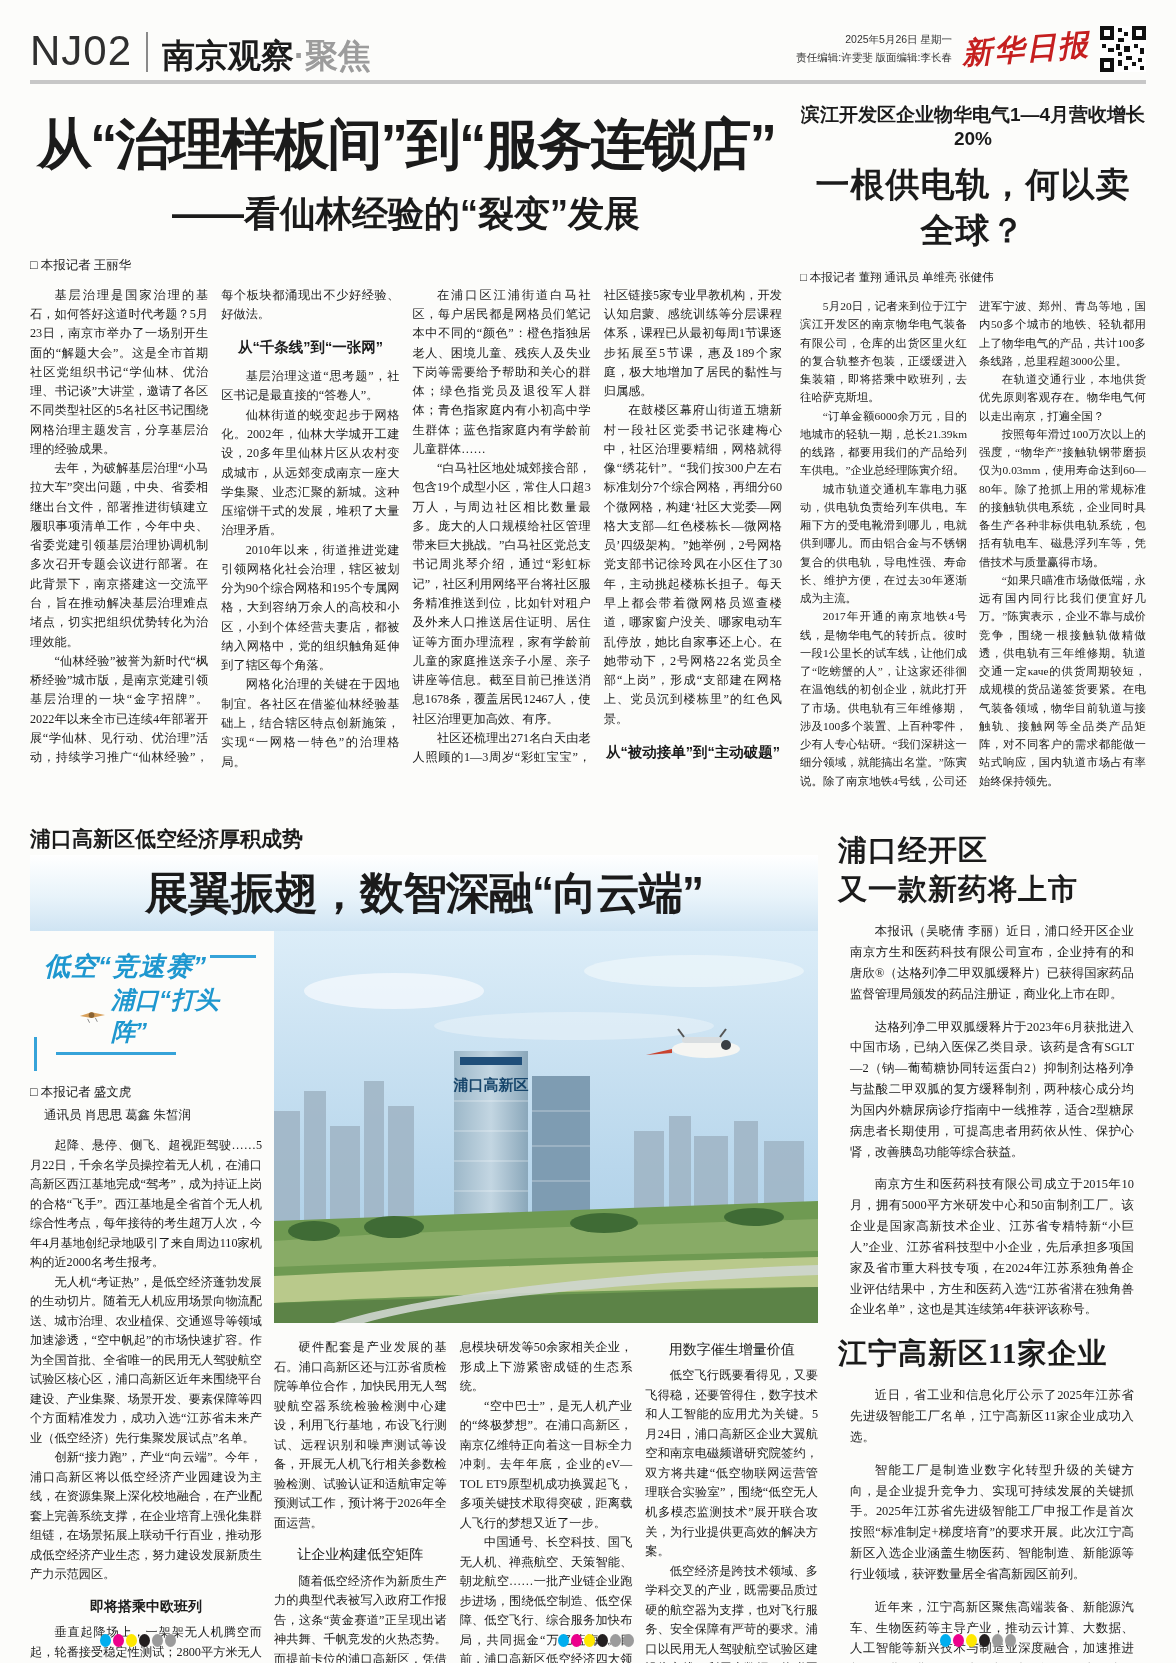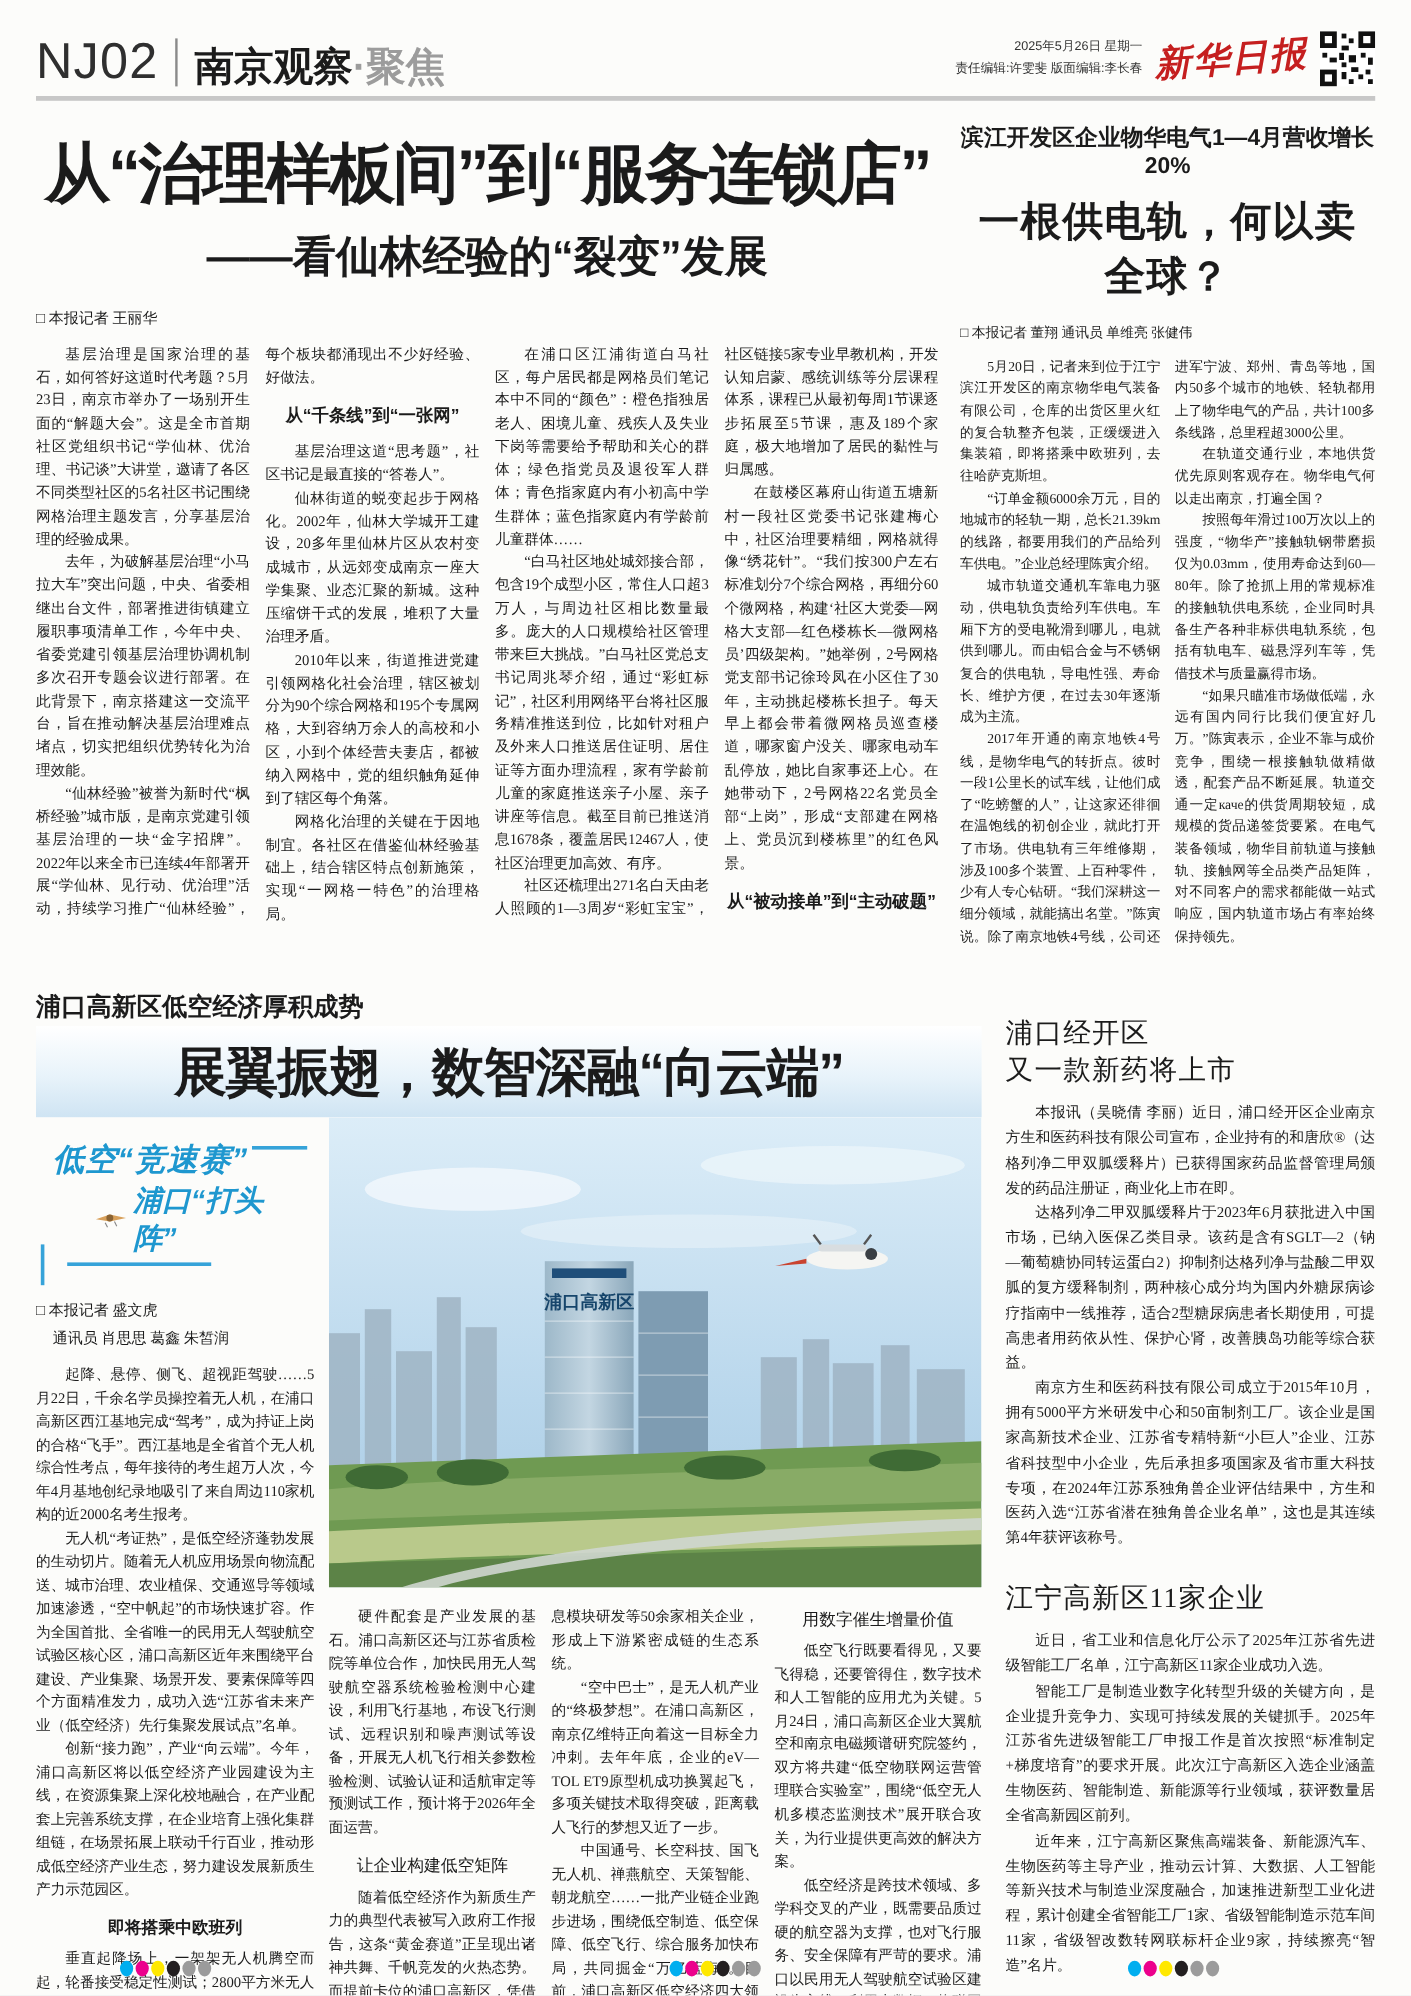--- a/index.html
+++ b/index.html
@@ -54,23 +54,23 @@
   .low-intro p{margin:0;text-indent:2em;}
   .low-intro p.h{font-family:"Liberation Sans",sans-serif;font-weight:700;text-align:center;text-indent:0;font-size:14px;margin:10px 0 6px;}
   .photo{height:392px;overflow:hidden;}
   .photo svg{display:block;}
   .low-body{margin-top:12px;height:376px;column-count:3;column-gap:13px;
             font-size:12.2px;line-height:1.6;text-align:justify;overflow:hidden;}
   .low-body p{margin:0;text-indent:2em;}
   .low-body p.h{font-family:"Liberation Sans",sans-serif;font-weight:400;text-align:center;text-indent:0;font-size:14px;margin:10px 0 6px;break-inside:avoid;}
   
   .side-art{margin-bottom:14px;}
-  .side-headline{font-size:23px;font-weight:400;letter-spacing:1px;line-height:1.35;margin:24px 0 10px;}
+  .side-headline{font-size:29px;font-weight:700;letter-spacing:1px;line-height:1.35;margin:10px 0 10px;}
   .side-body{font-size:12.4px;line-height:1.68;text-align:justify;}
-  .side-body p{margin:0;text-indent:2em;}
+  .side-body p{margin:12px;text-indent:2em;}
   
   .dots{position:absolute;bottom:16px;display:flex;gap:2px;}
   .dots span{width:11px;height:13px;border-radius:50%;display:inline-block;}
 </style>
 </head>
 <body>
 
 <div class="page">
   <div class="inner">
 
@@ -143,21 +143,21 @@
         <div class="rail-headline">一根供电轨，何以卖全球？</div>
         <div class="rail-byline">□ 本报记者 董翔  通讯员 单维亮 张健伟</div>
         <div class="art-body cols2">
 
         <p class="p">5月20日，记者来到位于江宁滨江开发区的南京物华电气装备有限公司，仓库的出货区里火红的复合轨整齐包装，正缓缓进入集装箱，即将搭乘中欧班列，去往哈萨克斯坦。</p>
             <p class="p">“订单金额6000余万元，目的地城市的轻轨一期，总长21.39km的线路，都要用我们的产品给列车供电。”企业总经理陈寅介绍。</p>
             <p class="p">城市轨道交通机车靠电力驱动，供电轨负责给列车供电。车厢下方的受电靴滑到哪儿，电就供到哪儿。而由铝合金与不锈钢复合的供电轨，导电性强、寿命长、维护方便，在过去30年逐渐成为主流。</p>
             <p class="p">2017年开通的南京地铁4号线，是物华电气的转折点。彼时一段1公里长的试车线，让他们成了“吃螃蟹的人”，让这家还徘徊在温饱线的初创企业，就此打开了市场。供电轨有三年维修期，涉及100多个装置、上百种零件，少有人专心钻研。“我们深耕这一细分领域，就能搞出名堂。”陈寅说。除了南京地铁4号线，公司还进军宁波、郑州、青岛等地，国内50多个城市的地铁、轻轨都用上了物华电气的产品，共计100多条线路，总里程超3000公里。</p>
             <p class="p">在轨道交通行业，本地供货优先原则客观存在。物华电气何以走出南京，打遍全国？</p>
             <p class="p">按照每年滑过100万次以上的强度，“物华产”接触轨钢带磨损仅为0.03mm，使用寿命达到60—80年。除了抢抓上用的常规标准的接触轨供电系统，企业同时具备生产各种非标供电轨系统，包括有轨电车、磁悬浮列车等，凭借技术与质量赢得市场。</p>
-            <p class="p">“如果只瞄准市场做低端，永远有国内同行比我们便宜好几万。”陈寅表示，企业不靠与成价竞争，围绕一根接触轨做精做透，配套产品不断延展。轨道交通一定каче的供货周期较短，成规模的货品递签货要紧。在电气装备领域，物华目前轨道与接触轨、接触网等全品类产品矩阵，对不同客户的需求都能做一站式响应，国内轨道市场占有率始终保持领先。</p>
+            <p class="p">“如果只瞄准市场做低端，永远有国内同行比我们便宜好几万。”陈寅表示，企业不靠与成价竞争，围绕一根接触轨做精做透，供电轨有三年维修期。轨道交通一定каче的供货周期较短，成规模的货品递签货要紧。在电气装备领域，物华目前轨道与接触轨、接触网等全品类产品矩阵，对不同客户的需求都能做一站式响应，国内轨道市场占有率始终保持领先。</p>
           </div>
       </div>
     </div>
 
     <div class="mid-grid">
       <div>
         <div class="low-kicker">浦口高新区低空经济厚积成势</div>
         <div class="low-banner">
           <div class="low-headline">展翼振翅，数智深融“向云端”</div>
         </div>

